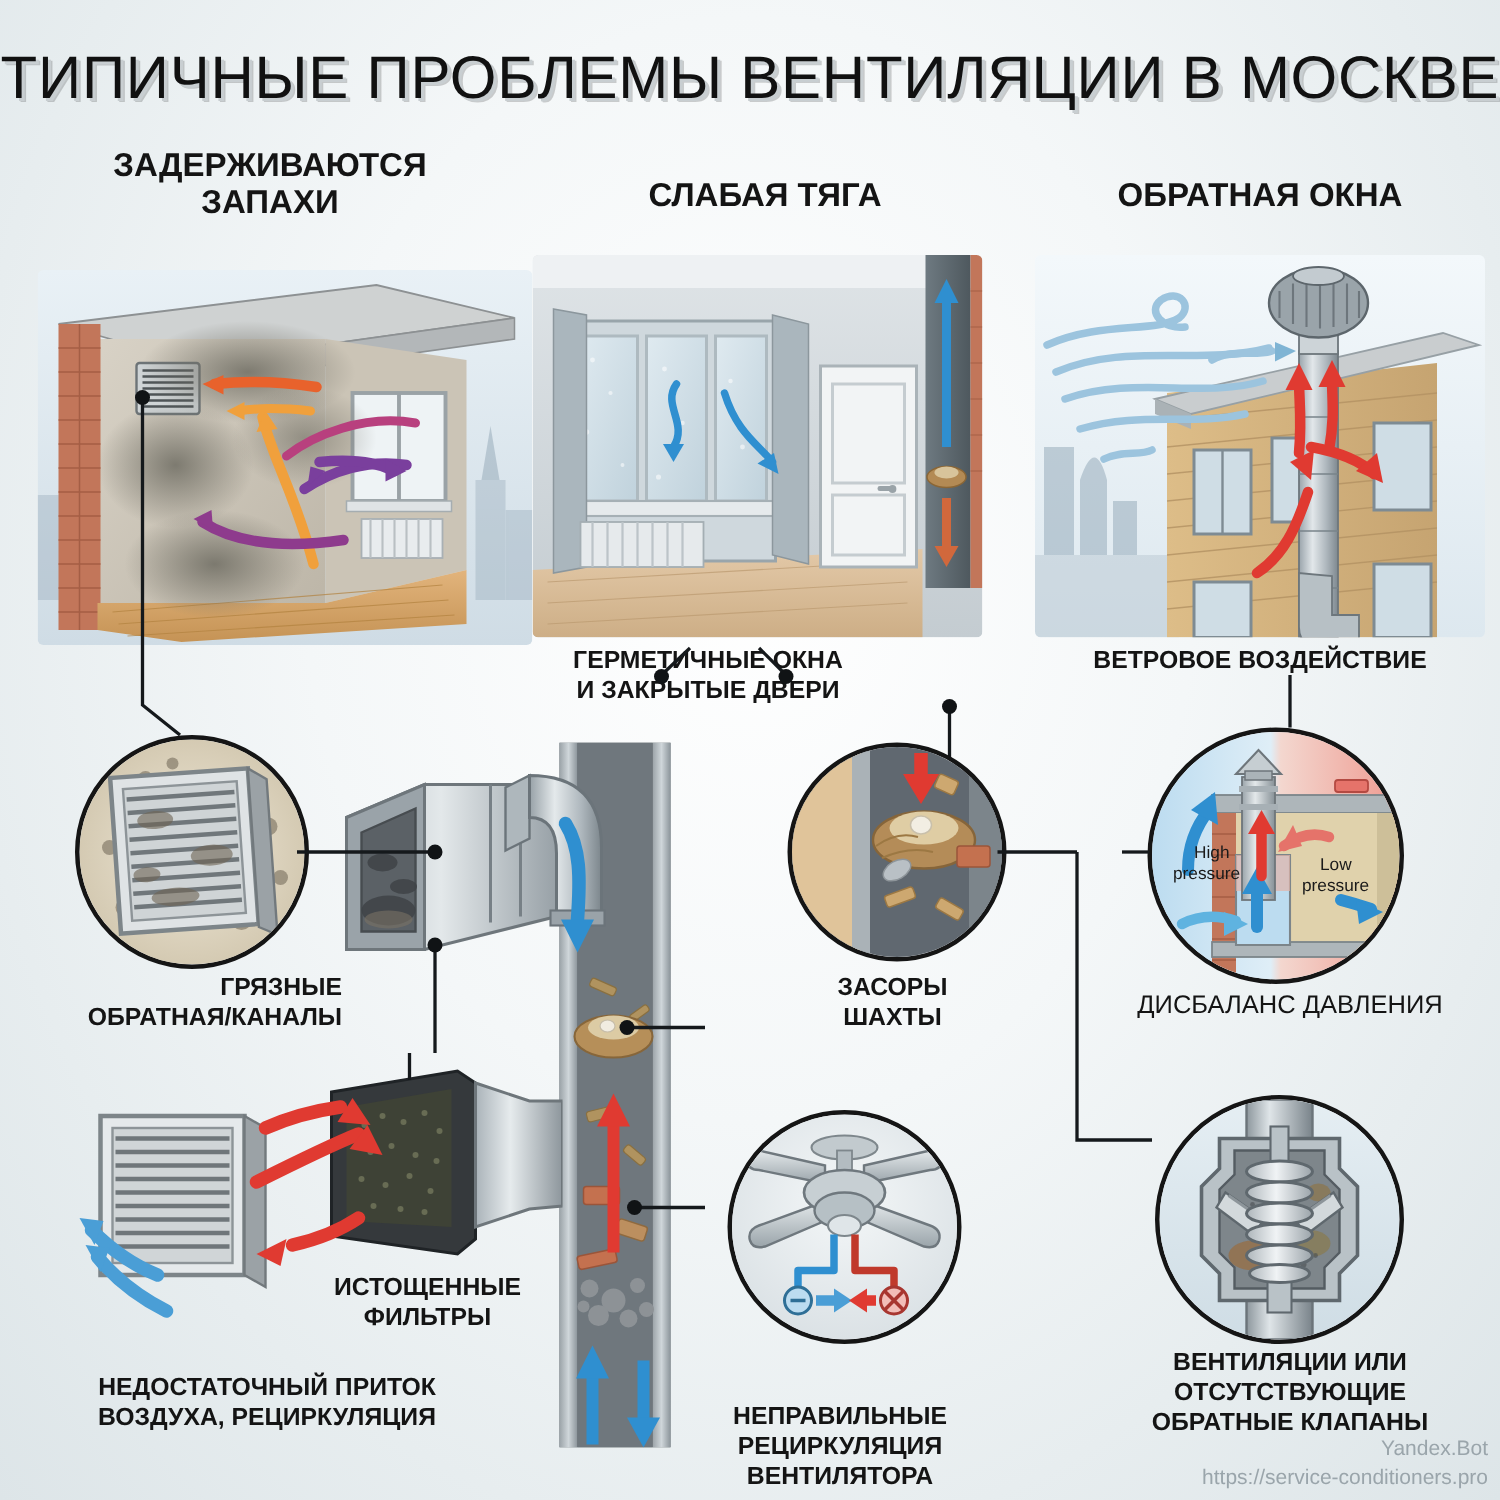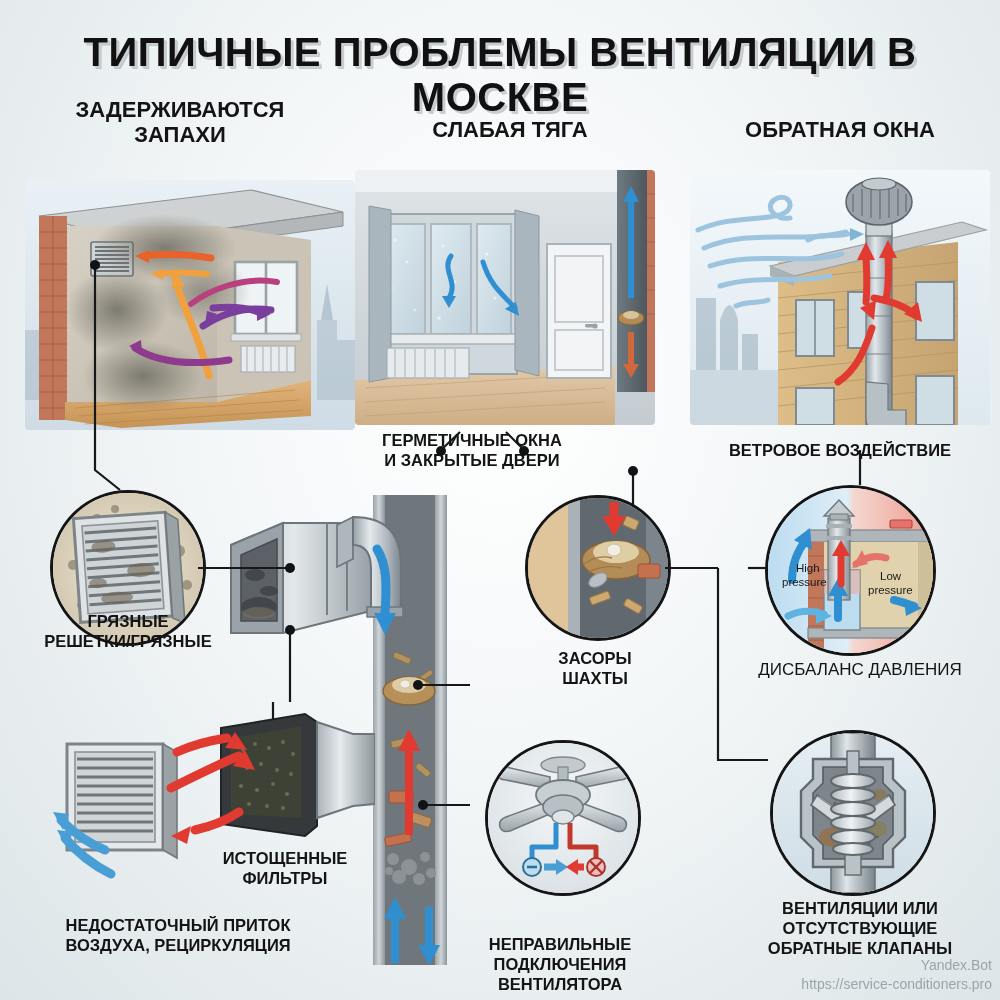--- a/index.html
+++ b/index.html
@@ -12,21 +12,21 @@
     position:relative;width:1000px;height:1000px;
     background:
       radial-gradient(ellipse at 50% 38%, #ffffff 0%, #f4f7f8 42%, #e7edef 74%, #dde5e8 100%);
     overflow:hidden;
   }
   .abs{position:absolute;}
 
   
   #main-title{
     left:0;top:30px;width:1000px;text-align:center;
-    font-size:40px;font-weight:bold;letter-spacing:.5px;color:#111;
+    font-size:40px;font-weight:normal;letter-spacing:.5px;color:#111;
     text-shadow:2px 2px 0 #c8ced1, 3px 3px 0 rgba(0,0,0,.18);
   }
   .col-head{
     text-align:center;font-size:22px;font-weight:bold;color:#141414;line-height:1.12;
   }
   .caption{
     text-align:center;font-size:16.5px;font-weight:bold;color:#141414;line-height:1.22;
   }
   .caption.thin{font-weight:normal;font-size:17px;}
   #watermark{
@@ -369,21 +369,21 @@
       <path d="M232 152 l-4 -20 l-14 12 z" fill="#e03a31"></path>
       <path d="M184 150 l2 -20 l-16 8 z" fill="#e03a31"></path>
     </svg>
   </div>
 
   <div class="abs caption" style="left:352px;top:430px;width:240px;">
     <div>ГЕРМЕТИЧНЫЕ ОКНА</div>
     <div>И ЗАКРЫТЫЕ ДВЕРИ</div>
   </div>
 
-  <div class="abs caption" style="left:700px;top:440px;width:280px;">
+  <div class="abs caption" style="left:700px;top:430px;width:280px;">
     <div>ВЕТРОВОЕ ВОЗДЕЙСТВИЕ</div>
   </div>
 
   <svg class="abs" style="left:0;top:150px;width:1000px;height:520px;pointer-events:none;">
 
     <path class="leader" d="M95 115 L95 320 L120 340"></path>
     <circle class="dot" cx="95" cy="115" r="5"></circle>
 
     <path class="leader" d="M441 300 L460 282"></path>
     <path class="leader" d="M524 300 L506 282"></path>
@@ -463,23 +463,23 @@
       <g fill="#7a7264" opacity=".6">
         <ellipse cx="34" cy="98" rx="16" ry="6"></ellipse>
       </g>
       <g stroke="#778086" stroke-width="2" fill="none">
         <path d="M102 8 L102 100"></path>
           <path d="M122 8 L122 96"></path>
       </g>
     </svg>
   </div>
 
-  <div class="abs caption" style="left:28px;top:611px;width:200px;">
+  <div class="abs caption" style="left:28px;top:648px;width:200px;text-align:right;">
     <div>ГРЯЗНЫЕ</div>
-    <div>РЕШЕТКИ/ГРЯЗНЫЕ</div>
+    <div>ОБРАТНАЯ/КАНАЛЫ</div>
   </div>
 
   <div class="abs" style="left:335px;top:495px;width:145px;height:470px;">
     <svg width="145" height="470" viewBox="0 0 145 470">
       <defs>
         <linearGradient id="cpipe" x1="0" y1="0" x2="1" y2="0">
           <stop offset="0%" stop-color="#97a1a7"></stop>
             <stop offset="35%" stop-color="#e4e9eb"></stop>
           <stop offset="72%" stop-color="#aeb7bd"></stop>
             <stop offset="100%" stop-color="#7c868c"></stop>
@@ -765,21 +765,21 @@
       <path d="M56 124 L70 124" stroke="#4a9ed6" stroke-width="7"></path>
       <path d="M80 124 l-12 -8 l0 16 z" fill="#4a9ed6"></path>
       <path d="M96 124 L84 124" stroke="#e03a31" stroke-width="7"></path>
       <path d="M72 124 l12 -8 l0 16 z" fill="#e03a31" opacity="0"></path>
       <path d="M78 124 l12 -8 l0 16 z" fill="#e03a31"></path>
     </svg>
   </div>
 
   <div class="abs caption" style="left:470px;top:898px;width:180px;margin-top:36px;">
     <div>НЕПРАВИЛЬНЫЕ</div>
-    <div>ПОДКЛЮЧЕНИЯ</div>
+    <div>РЕЦИРКУЛЯЦИЯ</div>
     <div>ВЕНТИЛЯТОРА</div>
   </div>
 
   <div class="abs circ" style="left:770px;top:730px;width:160px;height:160px;">
     <svg width="160" height="160" viewBox="0 0 160 160">
       <defs>
         <linearGradient id="vbg" x1="0" y1="0" x2="0" y2="1">
           <stop offset="0%" stop-color="#e5eef3"></stop>
             <stop offset="100%" stop-color="#cfdde5"></stop>
         </linearGradient>

